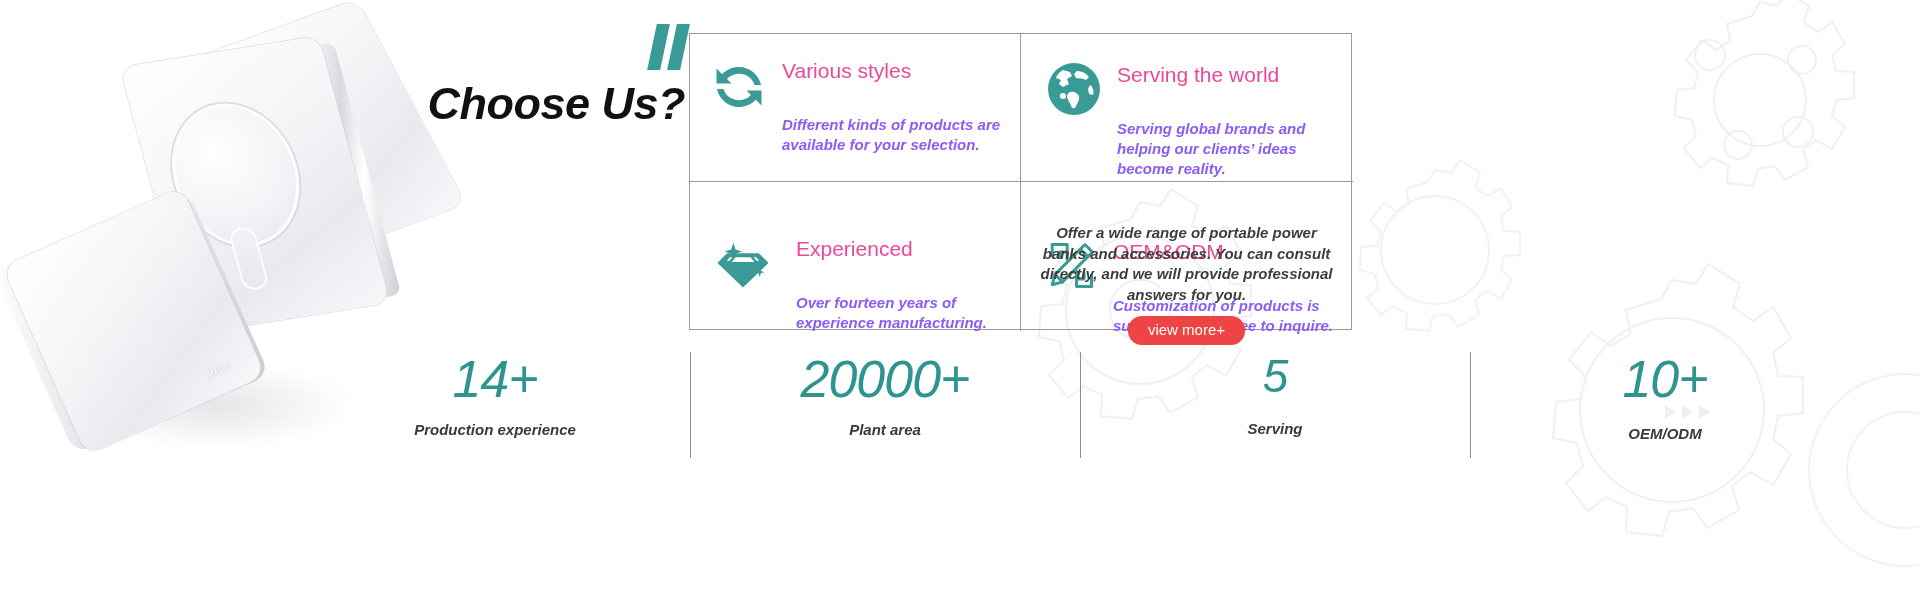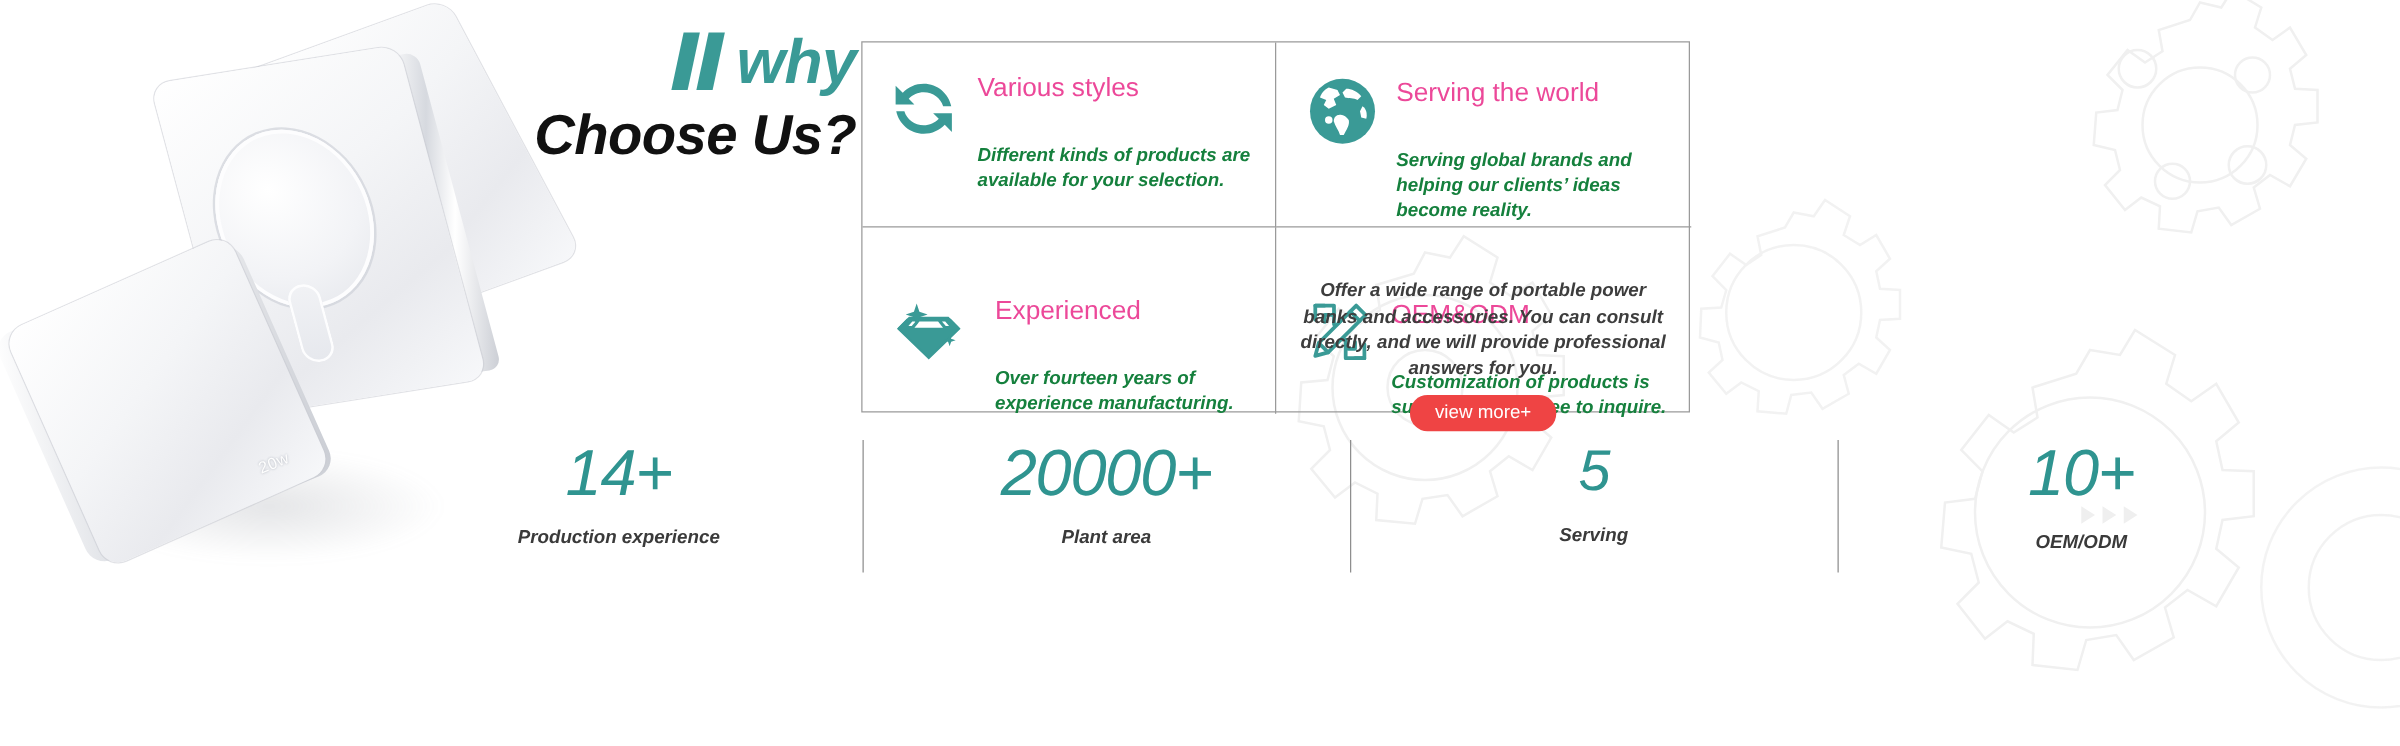--- a/index.html
+++ b/index.html
@@ -85,21 +85,21 @@
     display:grid; grid-template-columns: 331px 332px; grid-template-rows: 148px 149px;
   }
   .cell { border-right:1px solid #9a9a9a; border-bottom:1px solid #9a9a9a; position:relative; }
   .cell:nth-child(2), .cell:nth-child(4) { border-right:none; }
   .cell:nth-child(3), .cell:nth-child(4) { border-bottom:none; }
 
   .feat { display:flex; align-items:flex-start; gap:14px; padding:18px 16px 0 20px; height:100%; }
   .feat-icon { flex:0 0 auto; width:58px; height:58px; display:flex; align-items:center; justify-content:center; }
   .feat-body { padding-top:2px; }
   .feat-title { font-size:21px; color:#ec4899; font-weight:normal; line-height:1.2; margin-bottom:3px; }
-  .feat-desc { font-size:15px; font-style:italic; color:#15803d; line-height:1.32; font-weight:bold;margin-top:32px; }
+  .feat-desc { font-size:15px; font-style:italic; color:#8b5cf6; line-height:1.32; font-weight:bold;margin-top:32px; }
 
   
   .cell-various .feat { padding-top:22px; }
   .cell-various .feat-icon { margin-top:2px; }
   .cell-world  .feat { padding-top:26px; padding-left:24px; }
   .cell-exp    .feat { padding-top:52px; padding-left:24px;gap:24px; }
   .cell-oem    .feat { padding-top:55px; padding-left:20px; }
 
   
   .promo { padding:24px 18px 0; text-align:center; height:100%; }
@@ -208,21 +208,20 @@
       <div class="pb-wattage">20w</div>
     </div>
   </div>
 
   <div class="headline">
     <div class="hl-row1">
       <span class="quote-mark">
           <i></i>
           <i></i>
         </span>
-      <span class="hl-why">why</span>
     </div>
     <div class="hl-choose">Choose Us?</div>
   </div>
 
   <div class="grid">
 
     <div class="cell cell-various">
       <div class="feat">
         <div class="feat-icon">
           <svg width="56" height="52" viewBox="0 0 56 52">

